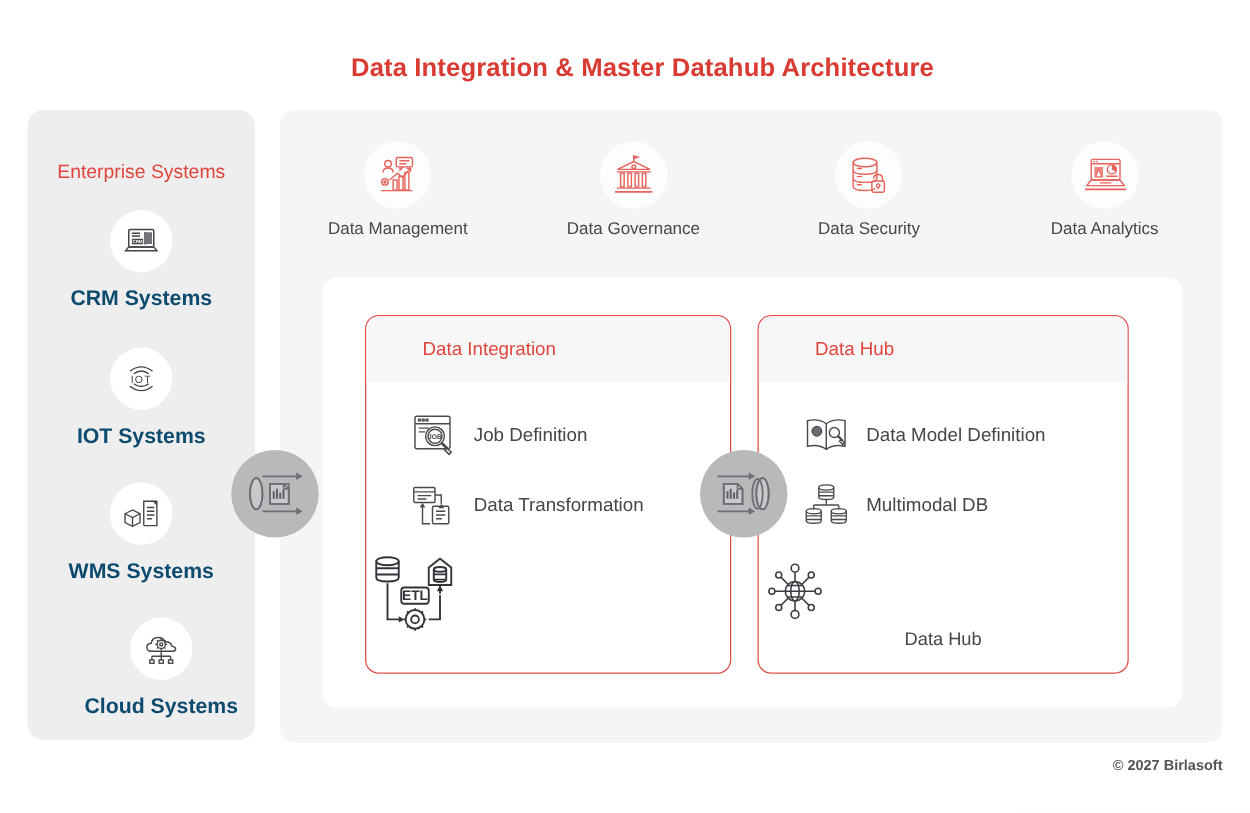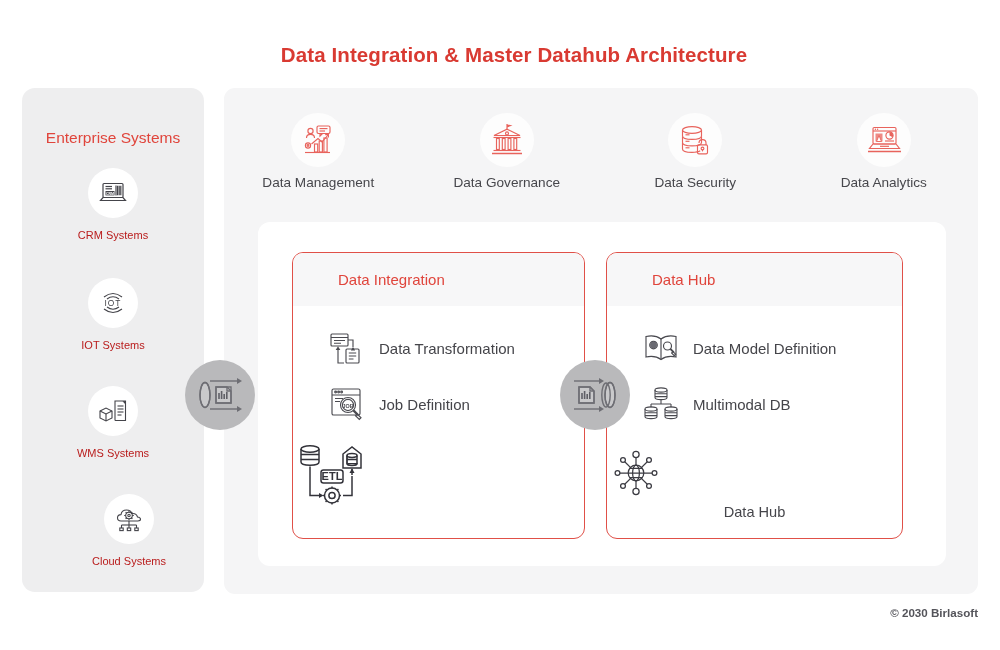--- a/index.html
+++ b/index.html
@@ -28,21 +28,21 @@
     position: absolute; left: 0; top: 41px; width: 182px;
     text-align: center; font-size: 15.5px; color: #e0453c;
   }
   .sys-item { position: absolute; left: 0; width: 182px; text-align: center; }
   .sys-circle {
     width: 50px; height: 50px; border-radius: 50%;
     background: #ffffff; margin: 0 auto;
     display: flex; align-items: center; justify-content: center;
   }
   .sys-label {
-    margin-top: 11px; font-size: 11px; color: #b91c1c;
+    margin-top: 11px; font-size: 17px; color: #0c4a6e; font-weight: bold;
   }
 
   
   .main-panel {
     position: absolute; left: 224px; top: 88px;
     width: 754px; height: 506px;
     background: #f5f5f6; border-radius: 11px;
   }
   .cap-row {
     position: absolute; left: 224px; top: 113px; width: 754px;
@@ -280,55 +280,55 @@
 
   <div class="card" id="card-integration">
     <div class="card-head">
       <div class="card-title">Data Integration</div>
     </div>
     <div class="card-body">
 
       <div class="row-item">
         <div class="row-ico">
           <svg width="40" height="40" viewBox="0 0 40 40" fill="none" stroke="#4a4a50" stroke-width="1.15">
+            <rect x="5" y="5" width="28" height="26" rx="1.6"></rect>
+            <line x1="5" y1="11" x2="33" y2="11"></line>
+            <circle cx="8.6" cy="8" r="0.9"></circle>
+              <circle cx="11.6" cy="8" r="0.9"></circle>
+              <circle cx="14.6" cy="8" r="0.9"></circle>
+            <line x1="8" y1="14.5" x2="16" y2="14.5"></line>
+            <line x1="8" y1="17.5" x2="13" y2="17.5"></line>
+            <circle cx="21" cy="21" r="7.5"></circle>
+            <circle cx="21" cy="21" r="5.6"></circle>
+            <text x="21" y="23.6" font-size="5.4" fill="#4a4a50" stroke="none" text-anchor="middle" font-family="Liberation Sans" font-weight="bold">JOB</text>
+            <path d="M26.4 26.4 L31 31" stroke-width="2.3"></path>
+            <path d="M30.2 30 L34 33.8 L32.3 35.5 L28.5 31.7 Z"></path>
+          </svg>
+        </div>
+        <div class="row-label">Job Definition</div>
+      </div>
+
+      <div class="row-item">
+        <div class="row-ico">
+          <svg width="40" height="40" viewBox="0 0 40 40" fill="none" stroke="#4a4a50" stroke-width="1.15">
             <rect x="4" y="6" width="17" height="12" rx="1"></rect>
             <line x1="4" y1="9.5" x2="21" y2="9.5"></line>
             <line x1="7" y1="12.5" x2="18" y2="12.5"></line>
               <line x1="7" y1="15.2" x2="14" y2="15.2"></line>
             <rect x="19" y="21" width="13" height="14" rx="1"></rect>
             <line x1="21.8" y1="25" x2="29.2" y2="25"></line>
               <line x1="21.8" y1="28" x2="29.2" y2="28"></line>
             <line x1="21.8" y1="31" x2="26.5" y2="31"></line>
             <path d="M21 12 L26 12 L26 19"></path>
             <path d="M26 21.5 L23.8 17.8 L28.2 17.8 Z" fill="#4a4a50" stroke="none" transform="translate(0,1.2) rotate(180 26 19.6)"></path>
             <path d="M17 35 L11 35 L11 21"></path>
             <path d="M11 18.2 L13.3 22 L8.7 22 Z" fill="#4a4a50" stroke="none"></path>
           </svg>
         </div>
         <div class="row-label">Data Transformation</div>
-      </div>
-
-      <div class="row-item">
-        <div class="row-ico">
-          <svg width="40" height="40" viewBox="0 0 40 40" fill="none" stroke="#4a4a50" stroke-width="1.15">
-            <rect x="5" y="5" width="28" height="26" rx="1.6"></rect>
-            <line x1="5" y1="11" x2="33" y2="11"></line>
-            <circle cx="8.6" cy="8" r="0.9"></circle>
-              <circle cx="11.6" cy="8" r="0.9"></circle>
-              <circle cx="14.6" cy="8" r="0.9"></circle>
-            <line x1="8" y1="14.5" x2="16" y2="14.5"></line>
-            <line x1="8" y1="17.5" x2="13" y2="17.5"></line>
-            <circle cx="21" cy="21" r="7.5"></circle>
-            <circle cx="21" cy="21" r="5.6"></circle>
-            <text x="21" y="23.6" font-size="5.4" fill="#4a4a50" stroke="none" text-anchor="middle" font-family="Liberation Sans" font-weight="bold">JOB</text>
-            <path d="M26.4 26.4 L31 31" stroke-width="2.3"></path>
-            <path d="M30.2 30 L34 33.8 L32.3 35.5 L28.5 31.7 Z"></path>
-          </svg>
-        </div>
-        <div class="row-label">Job Definition</div>
       </div>
 
       <div class="center-block">
         <div class="center-ico">
           <svg width="76" height="74" viewBox="0 0 76 74" fill="none" stroke="#33333a" stroke-width="1.5">
             <ellipse cx="17" cy="9" rx="9" ry="3.2"></ellipse>
             <path d="M8 9 L8 22 Q8 25.2 17 25.2 Q26 25.2 26 22 L26 9"></path>
             <line x1="8" y1="14.6" x2="26" y2="14.6"></line>
               <line x1="8" y1="19.6" x2="26" y2="19.6"></line>
             <path d="M50 14 L59 7 L68 14 L68 28 L50 28 Z"></path>
@@ -477,15 +477,15 @@
         <line x1="19.2" y1="26" x2="19.2" y2="21"></line>
           <line x1="21.8" y1="26" x2="21.8" y2="19"></line>
       </g>
       <line x1="6" y1="8" x2="32" y2="8"></line>
       <path d="M31 5 L36 8 L31 11 Z" fill="#6e6e74" stroke="none"></path>
       <line x1="6" y1="36" x2="32" y2="36"></line>
       <path d="M31 33 L36 36 L31 39 Z" fill="#6e6e74" stroke="none"></path>
     </svg>
   </div>
 
-  <div class="footer">© 2030 Birlasoft</div>
+  <div class="footer">© 2027 Birlasoft</div>
 
 </div>
 
 </body></html>

